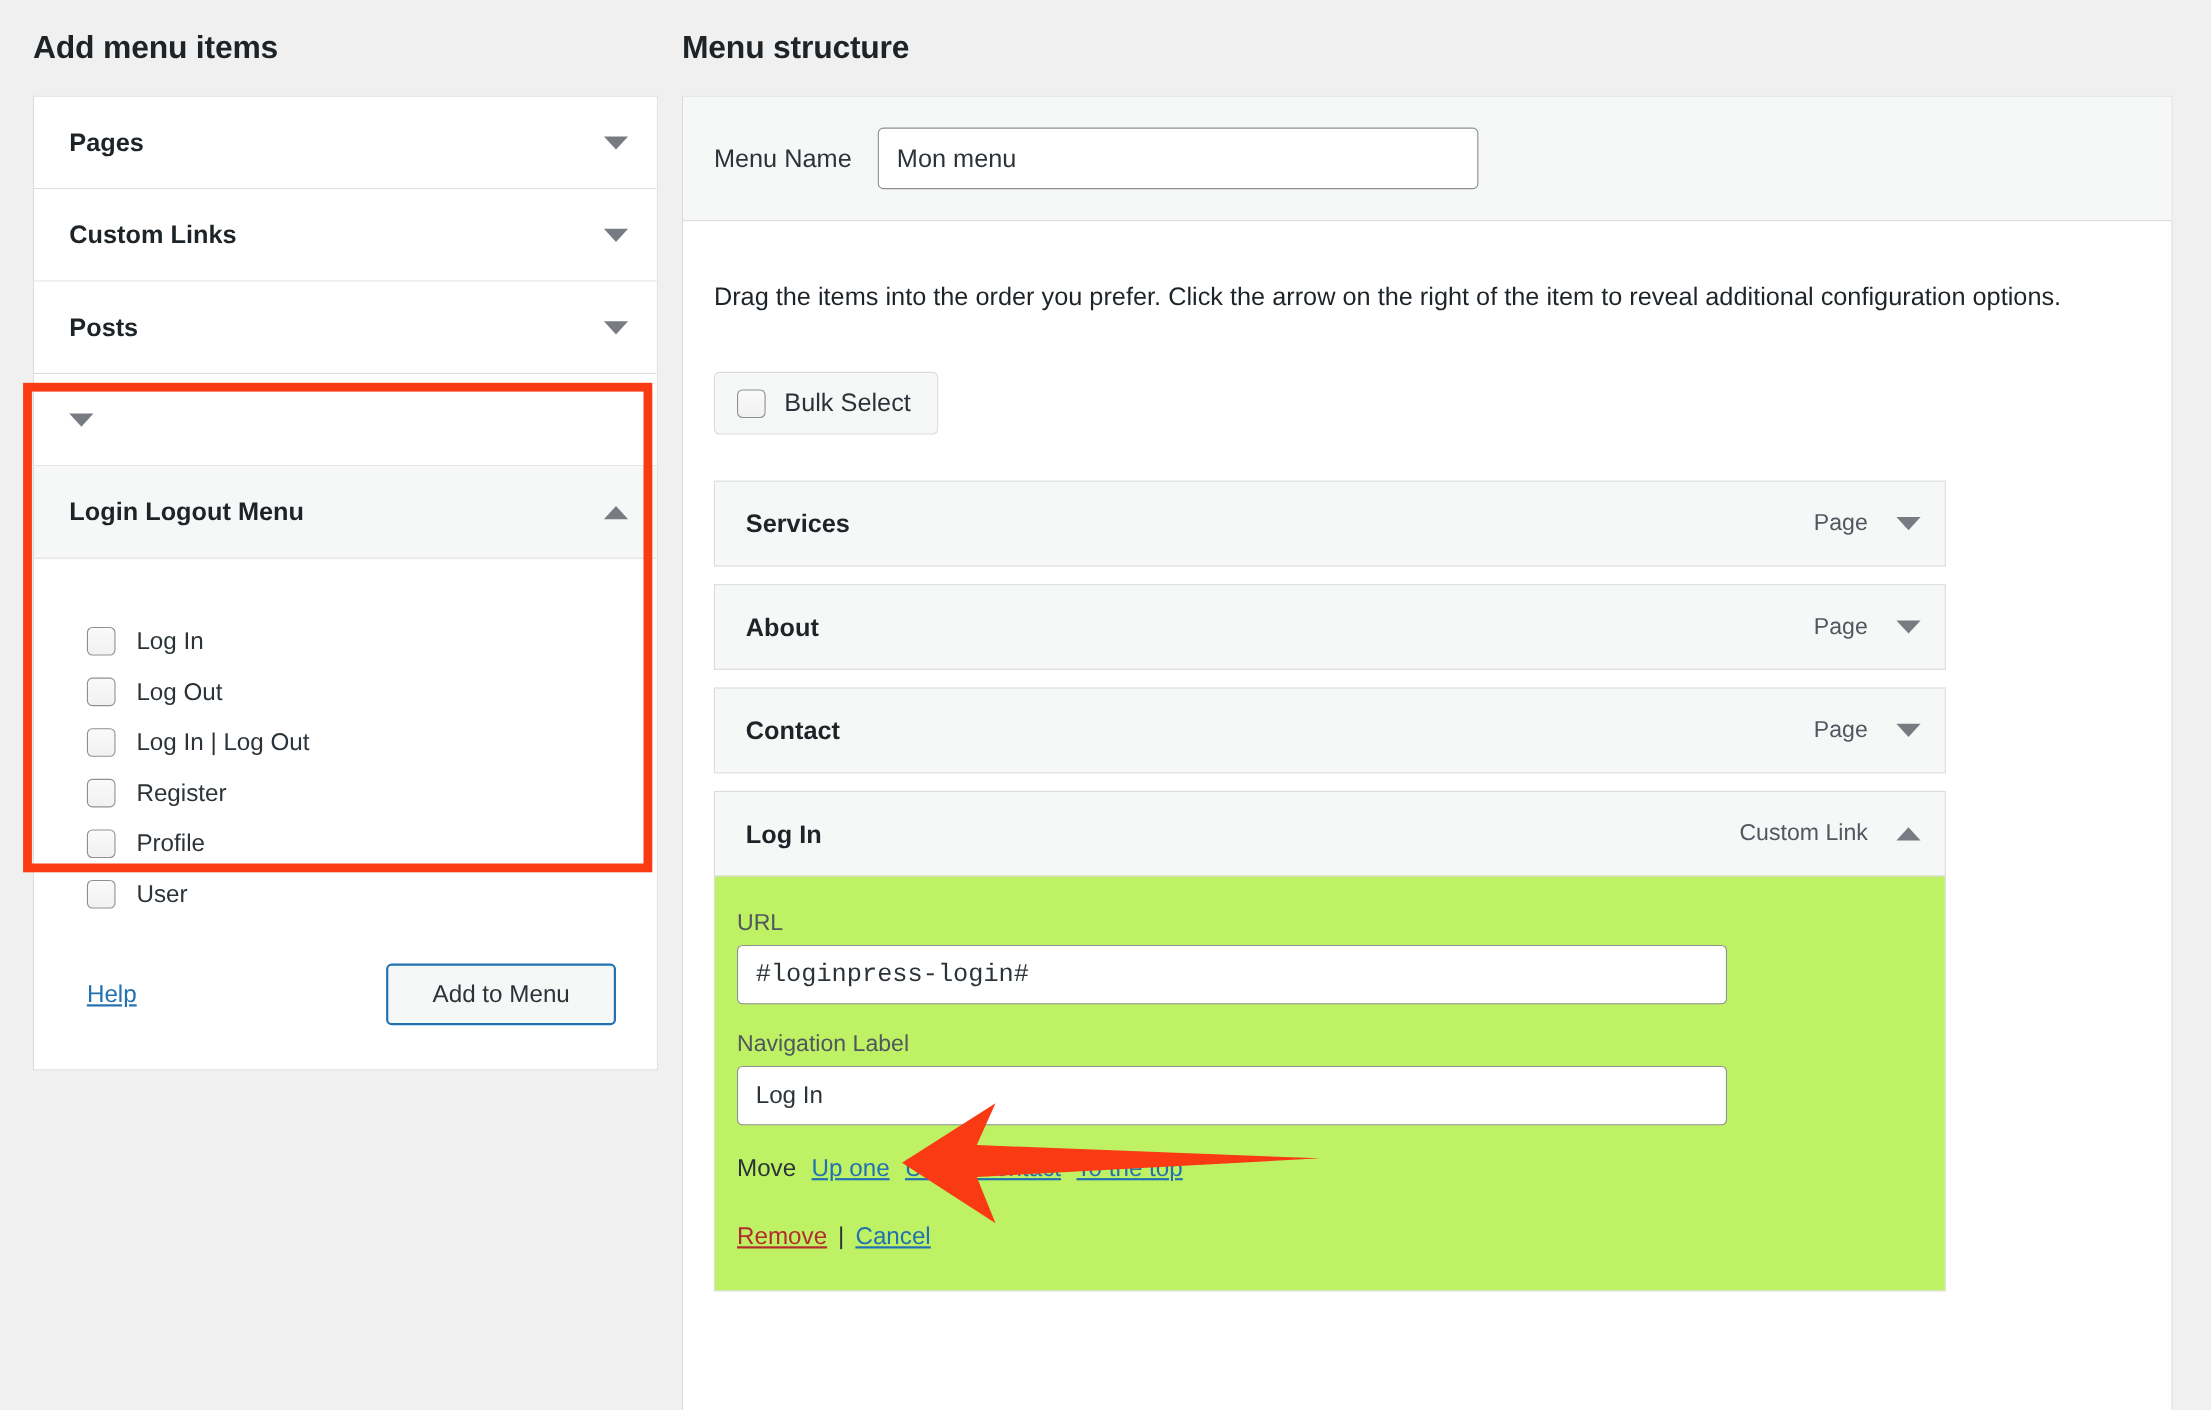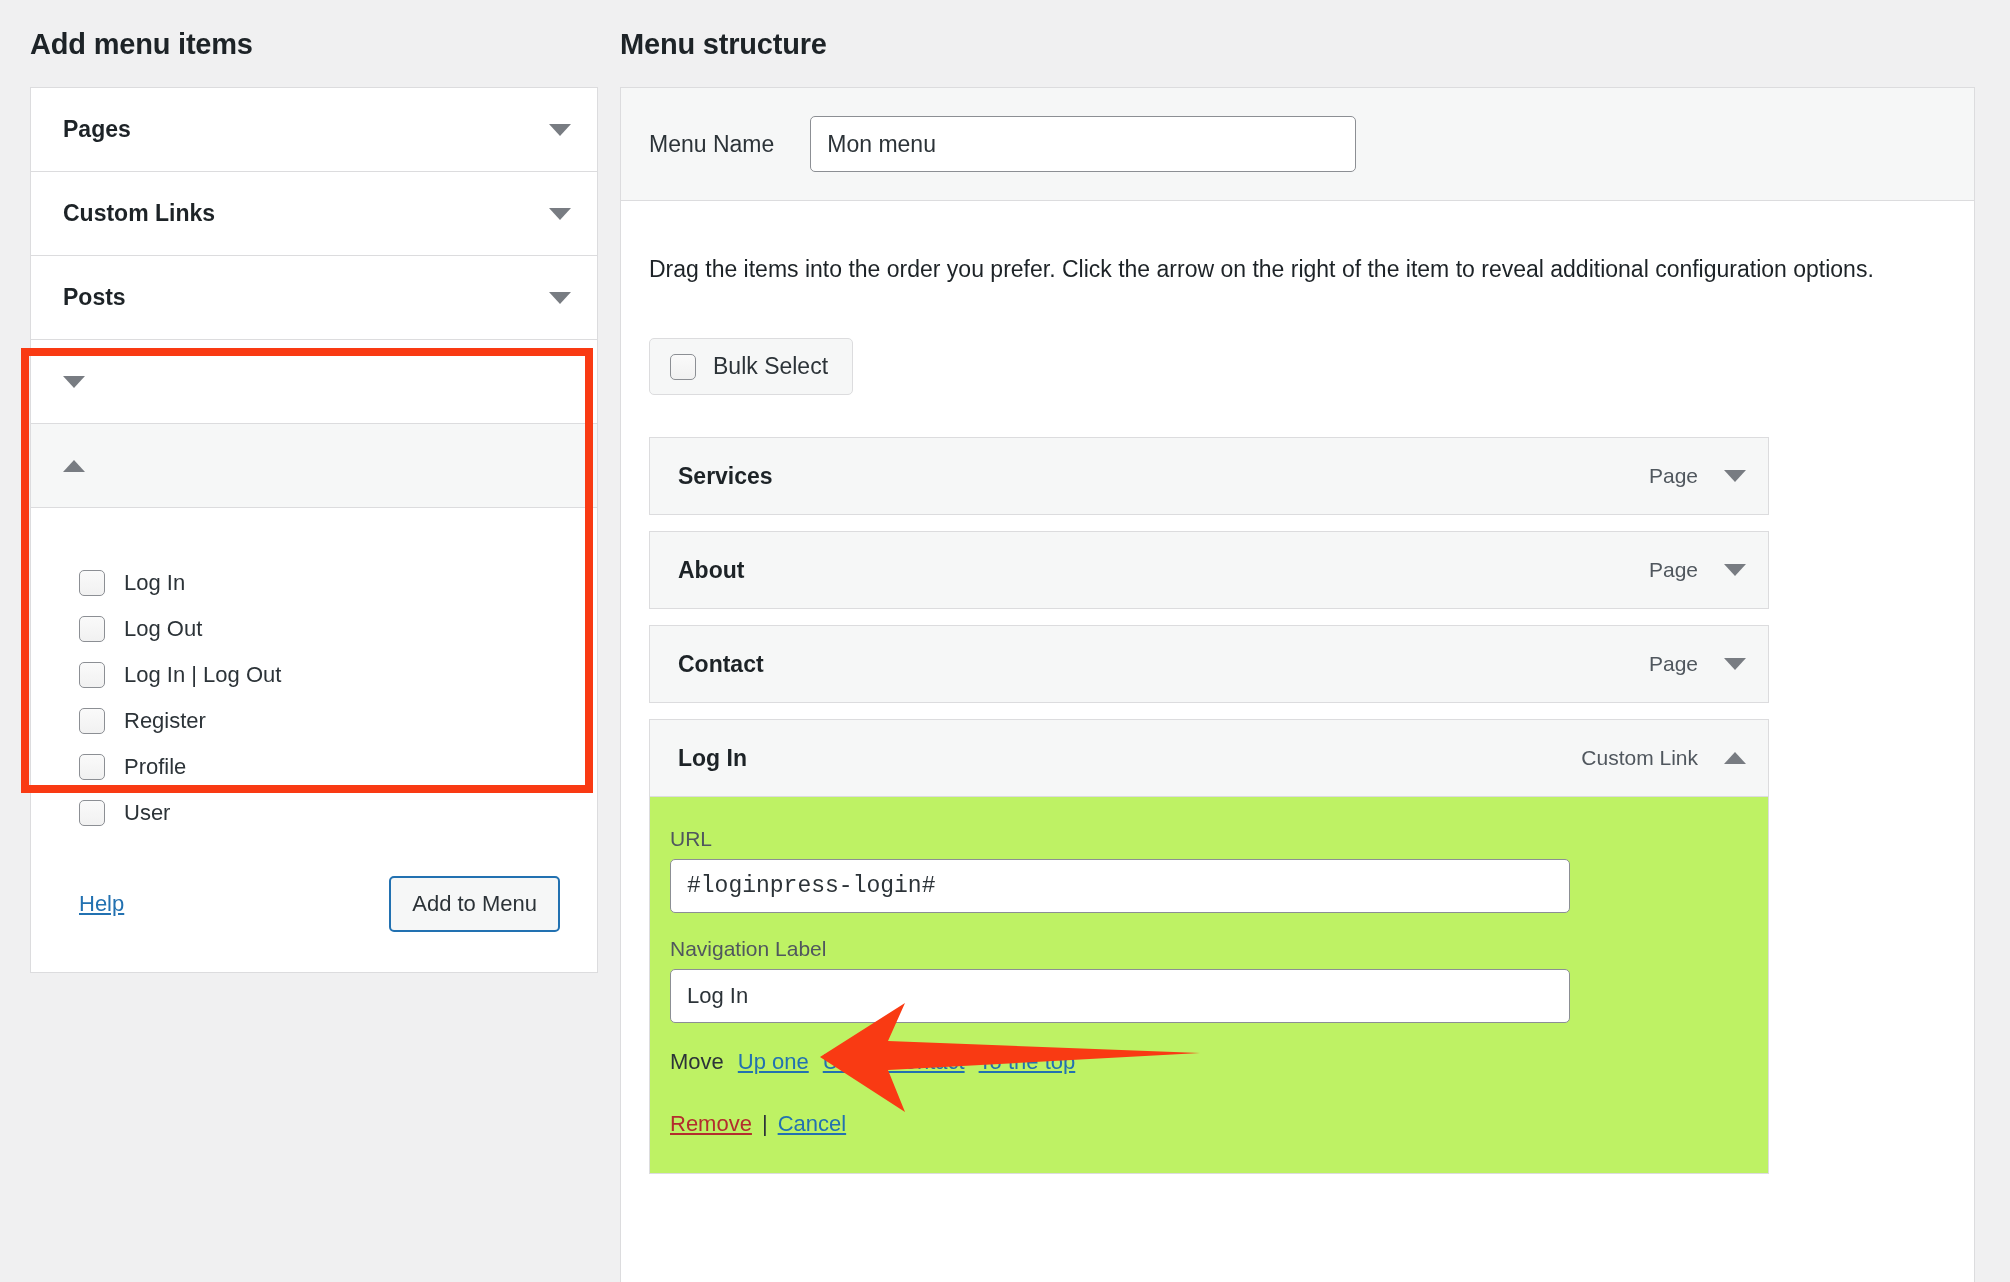--- a/index.html
+++ b/index.html
@@ -121,21 +121,21 @@
     color: #2271b1;
     text-decoration: underline;
     cursor: pointer;
   }
   .add-btn {
     font-size: 22px;
     color: #2c3338;
     background: #f6f7f7;
     border: 2px solid #2271b1;
     border-radius: 5px;
-    padding: 13px 21px;
+    padding: 13px 40px;
     cursor: pointer;
     font-family: "Liberation Sans", sans-serif;
   }
 
   
   .right-col {
     flex: 1;
     padding: 28px 0 0 0;
     position: relative;
   }
@@ -152,21 +152,21 @@
     background: #fff;
     border: 1px solid #dcdcde;
     min-height: 1200px;
   }
   .name-bar {
     background: #f6f7f7;
     border-bottom: 1px solid #dcdcde;
     display: flex;
     align-items: center;
     padding: 28px 30px 28px 28px;
-    gap: 36px;
+    gap: 24px;
   }
   .name-label {
     font-size: 23px;
     color: #2c3338;
   }
   .name-input {
     width: 546px;
     height: 56px;
     border: 1px solid #8c8f94;
     border-radius: 5px;
@@ -309,20 +309,21 @@
         <span class="acc-title">Posts</span>
         <span class="caret down"></span>
       </div>
       <div class="acc-row">
         <span class="caret down"></span>
       </div>
     </div>
 
     <div class="llm-panel">
       <div class="llm-header">
+        <span class="acc-title">Login Logout Menu</span>
         <span class="caret up"></span>
       </div>
       <div class="llm-body">
         <div class="cb-list">
           <div class="cb-item">
             <span class="cbox"></span>
             <span class="cb-label">Log In</span>
           </div>
           <div class="cb-item">
             <span class="cbox"></span>

